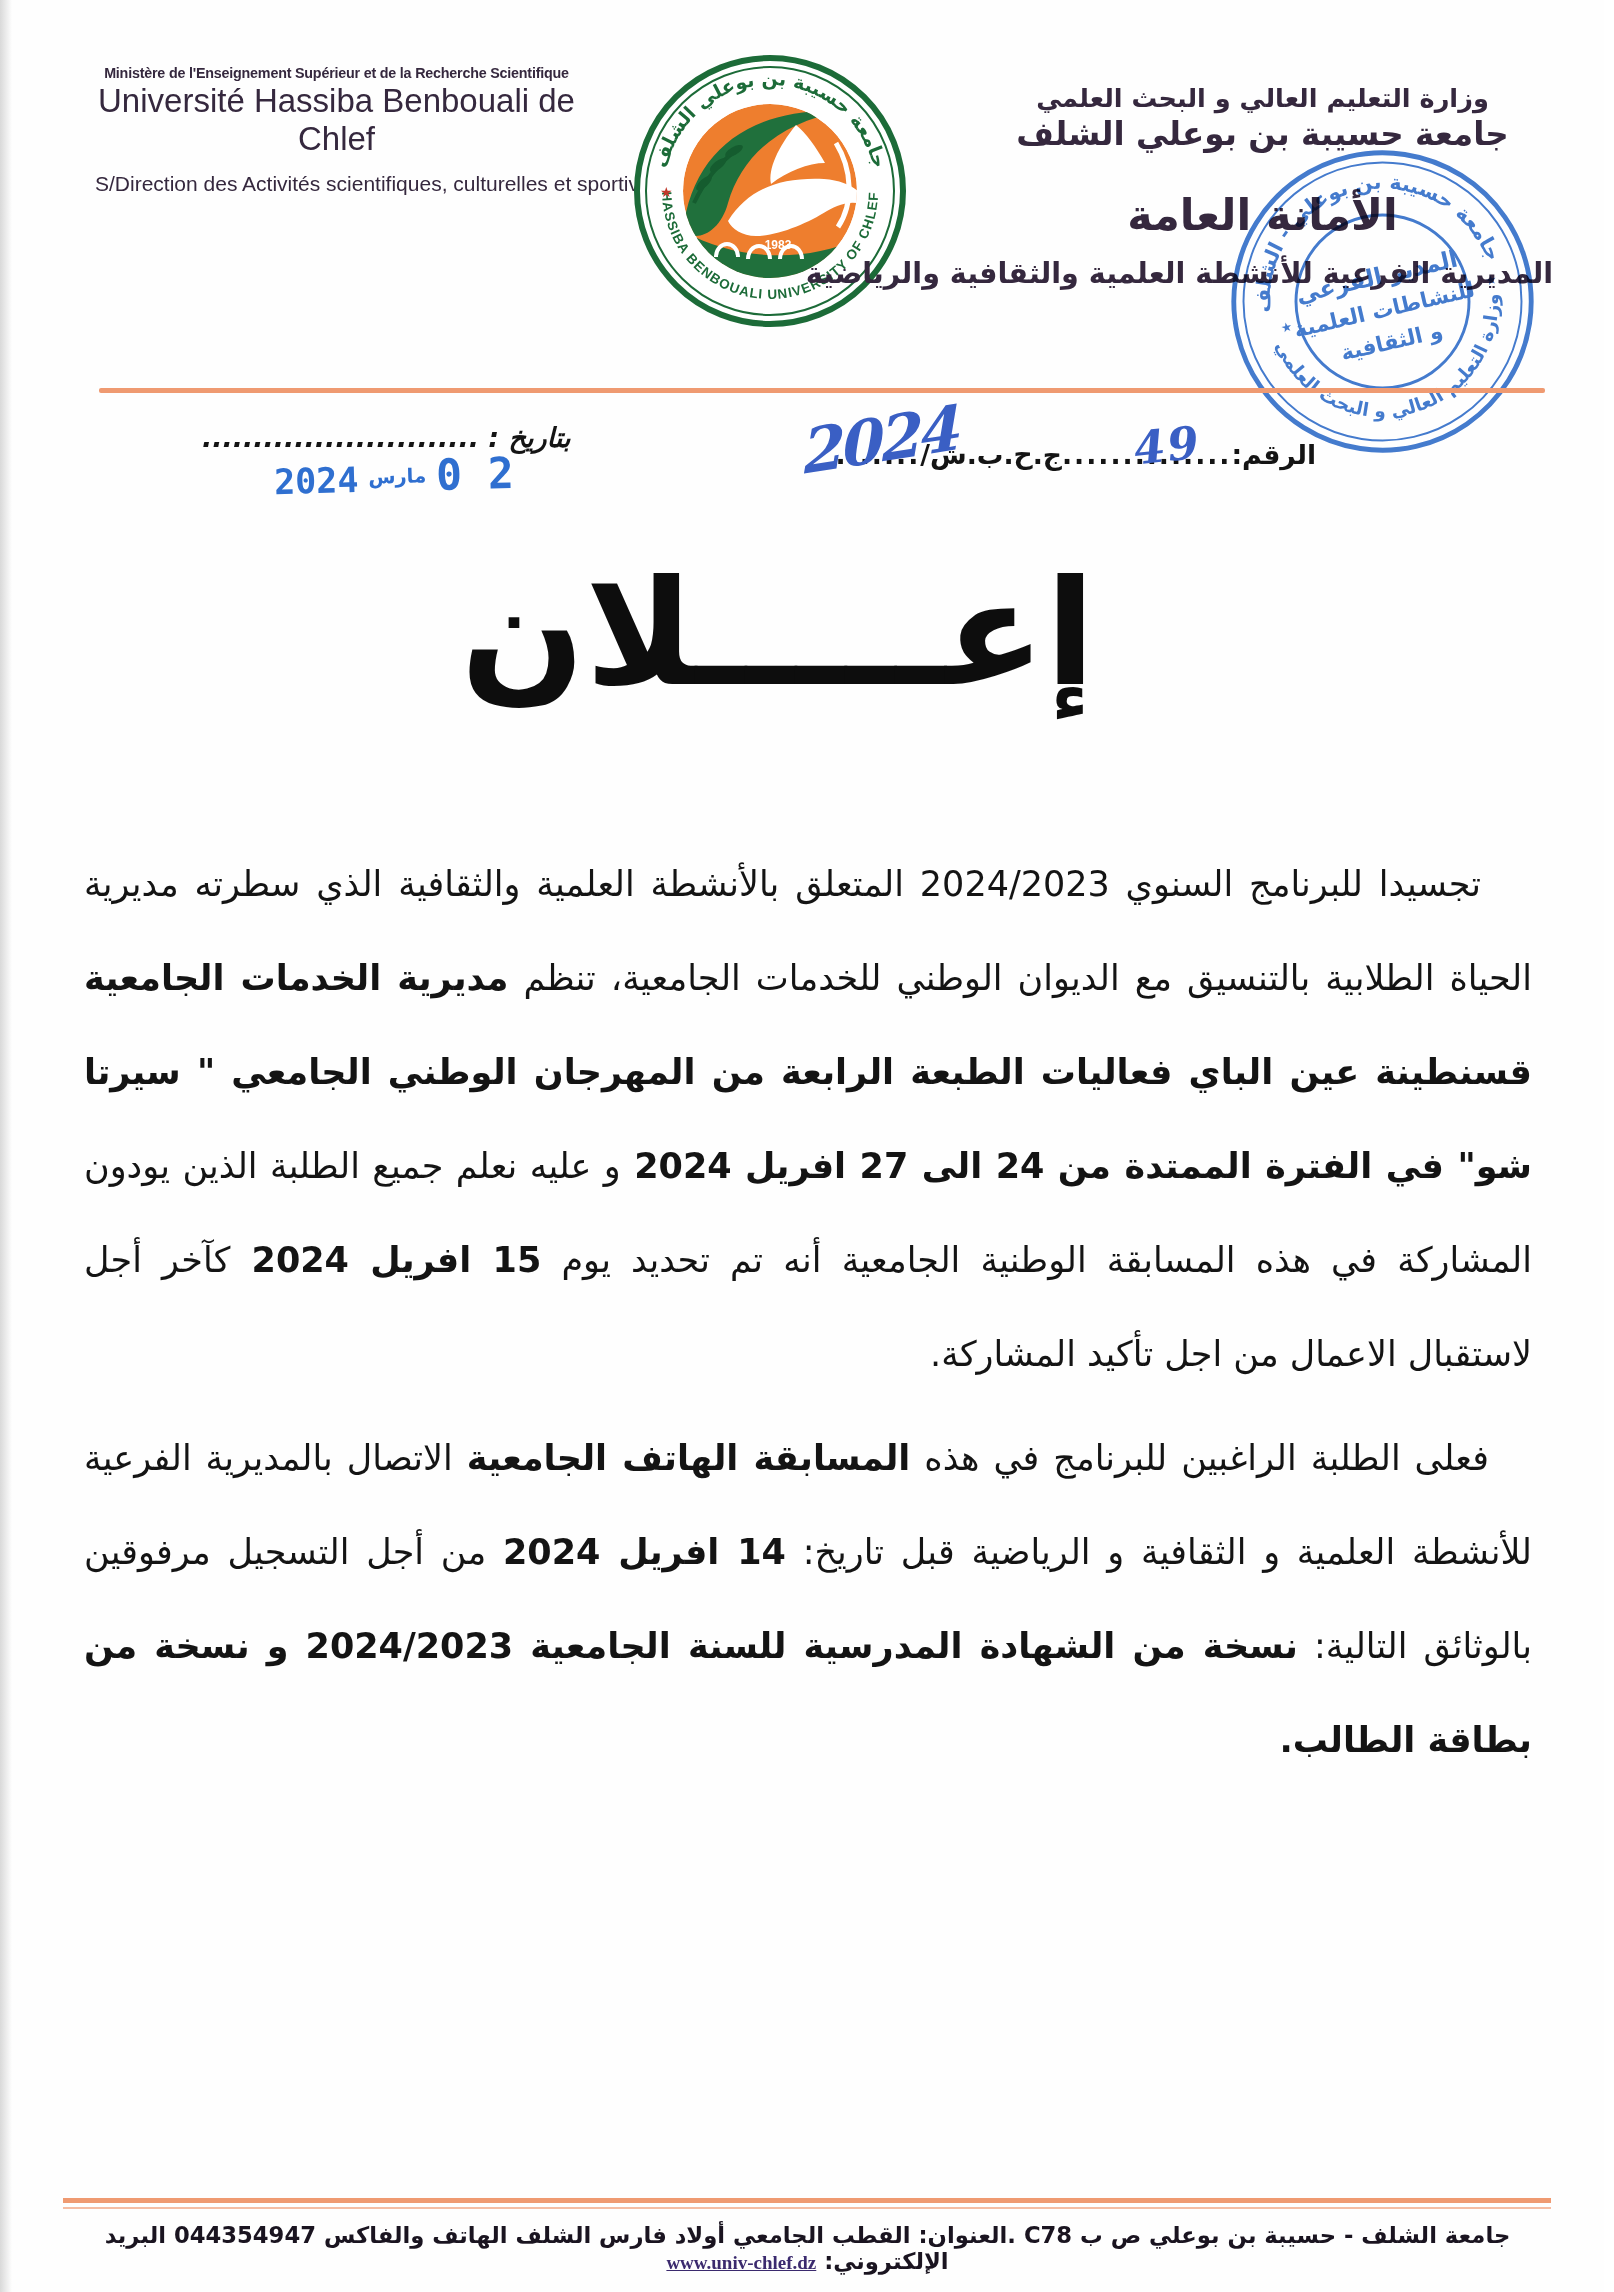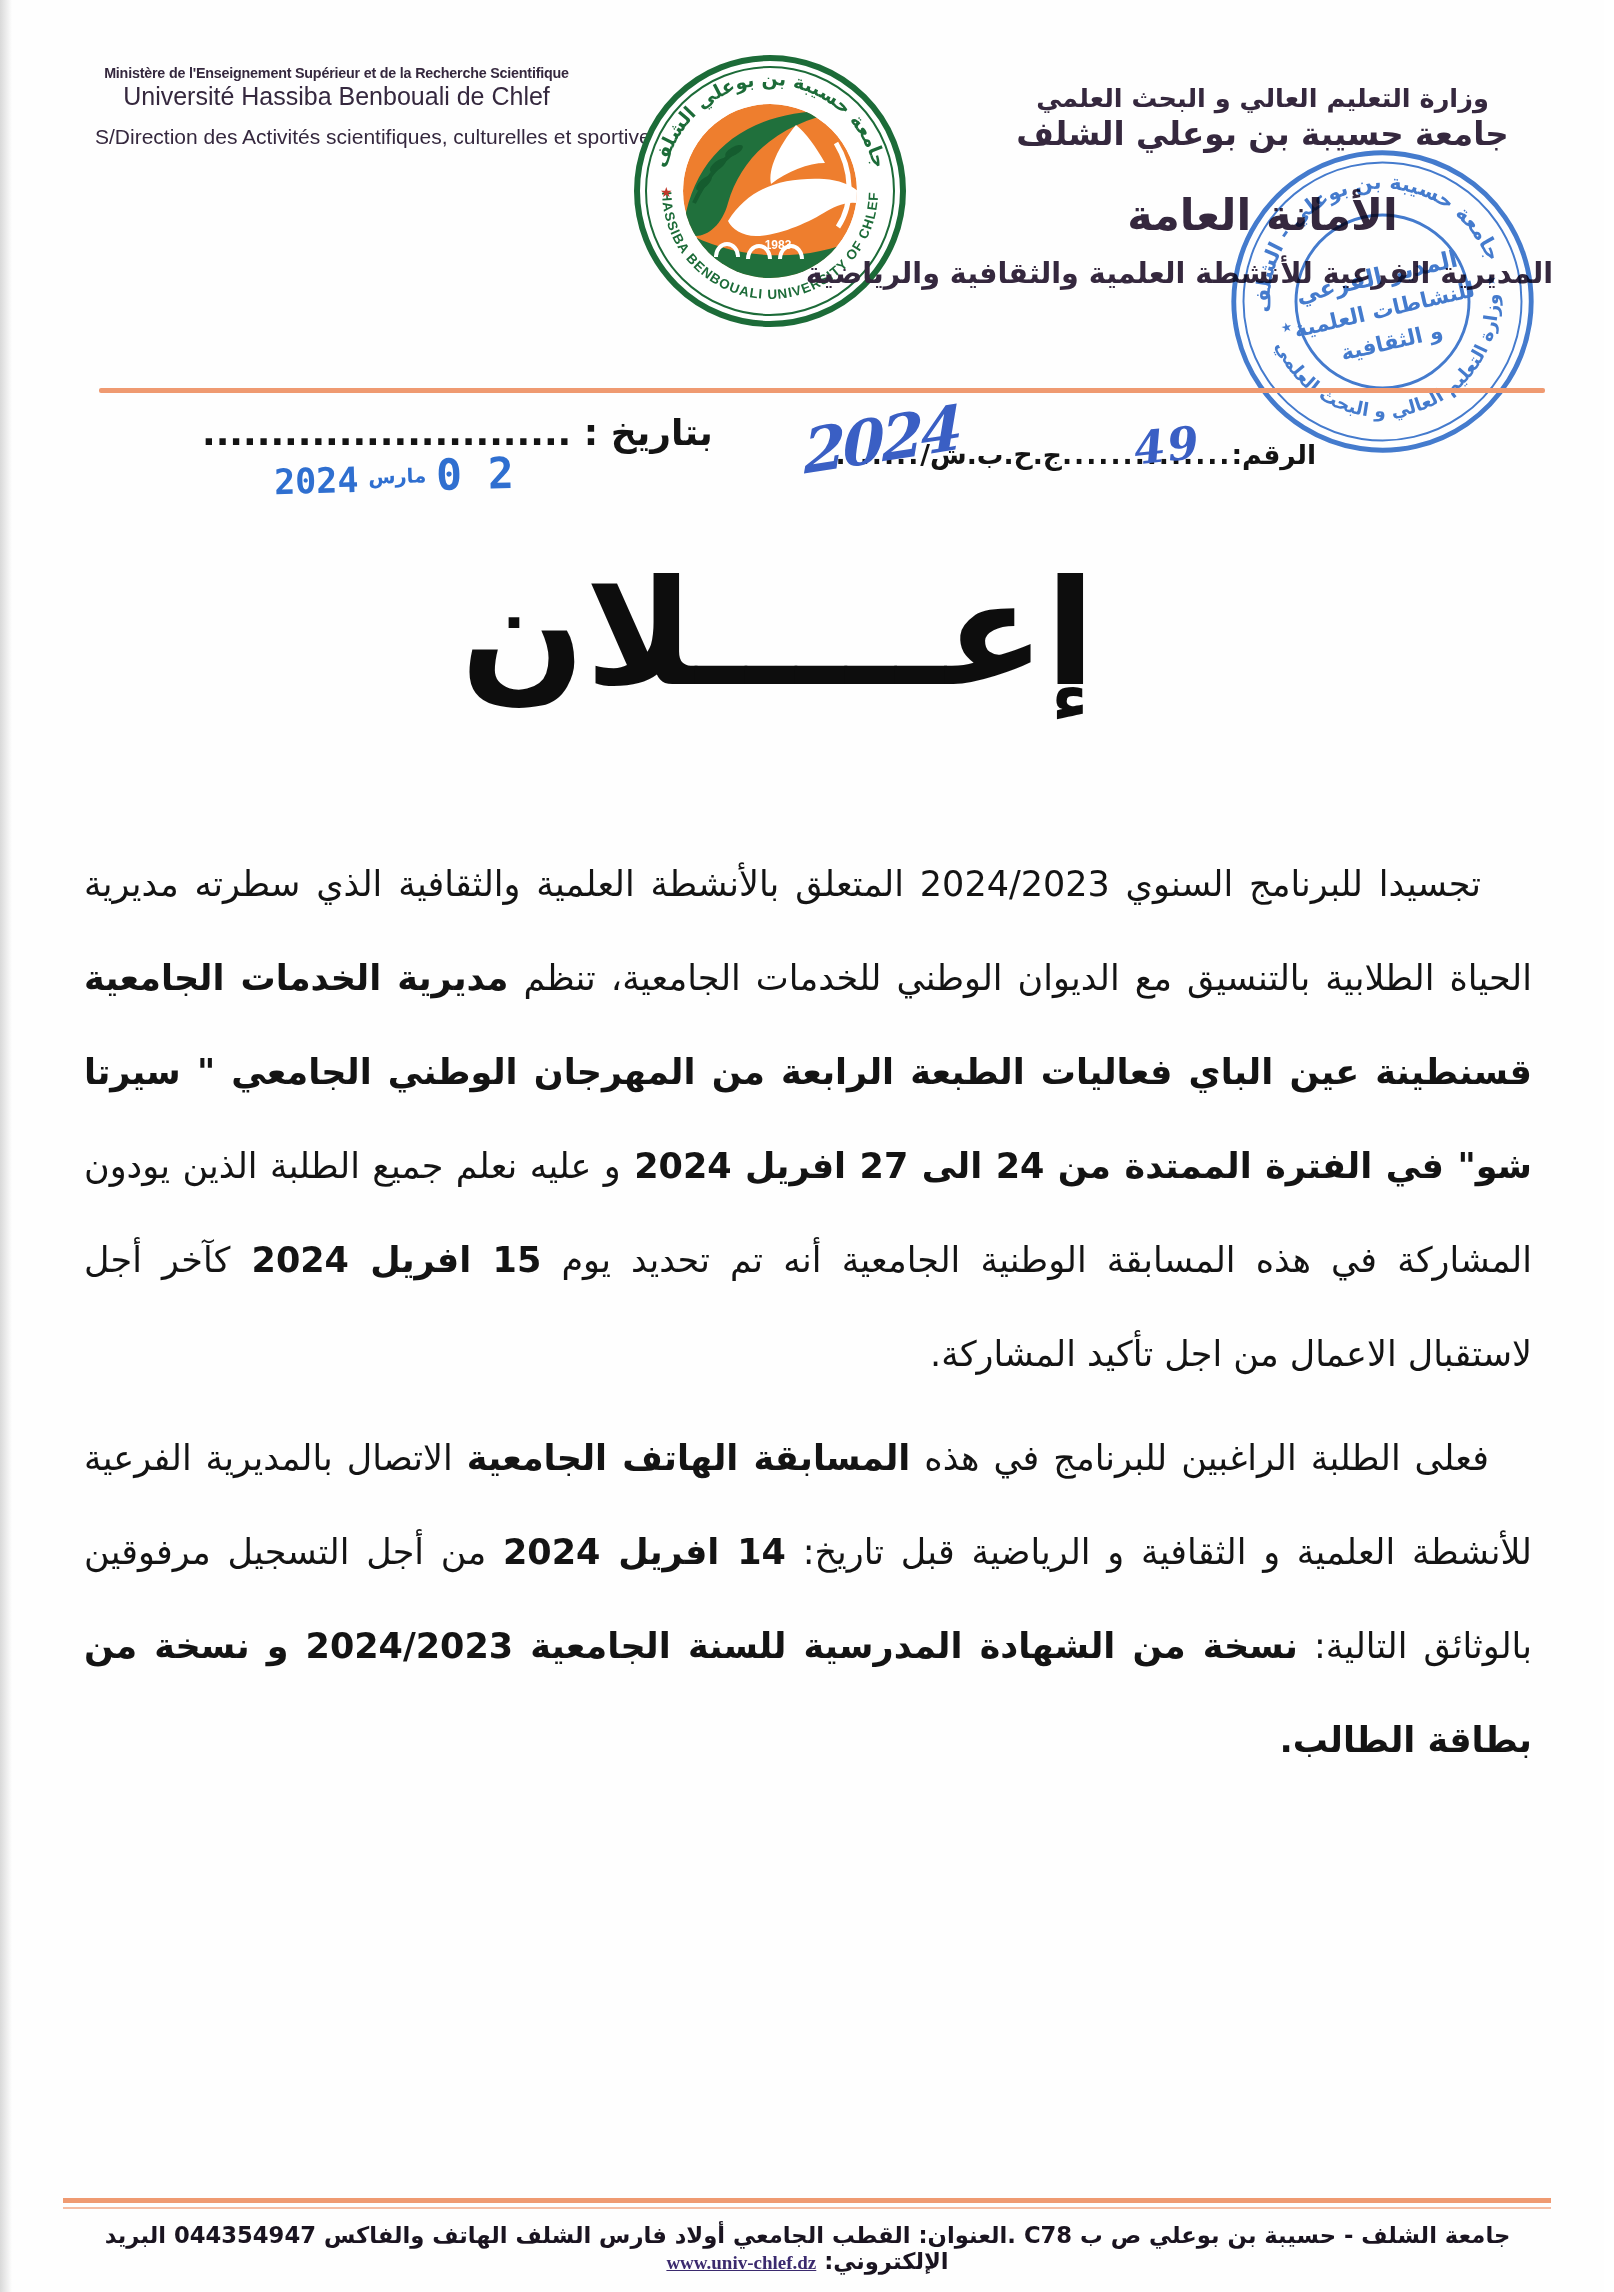--- a/index.html
+++ b/index.html
@@ -17,21 +17,21 @@
     pointer-events:none;
   }
 
   
   .header-fr{
     position:absolute;left:95px;top:65px;width:483px;
     text-align:center;color:#35283e;
     font-family:"Liberation Sans",sans-serif;
   }
   .fr-ministry{font-size:14.3px;font-weight:600;letter-spacing:-0.2px;}
-  .fr-university{font-size:25px;font-weight:500;margin-top:1px;}
+  .fr-university{font-size:33px;font-weight:500;margin-top:1px;}
   .fr-secretariat{font-size:39px;font-weight:500;margin-top:55px;letter-spacing:0.5px;}
   .fr-subdirection{font-size:21px;font-weight:500;margin-top:13.8px;white-space:nowrap;}
 
   .logo{position:absolute;left:630px;top:51px;width:280px;height:280px;}
 
   .header-ar{
     position:absolute;right:51px;top:83px;width:581px;
     text-align:center;color:#35283e;direction:rtl;
   }
   .ar-ministry{font-size:25.6px;font-weight:bold;}
@@ -59,22 +59,22 @@
   .dots-wrap{position:relative;display:inline-block;letter-spacing:2px;}
   .hw{
     position:absolute;color:#3a5fc4;
     font-family:"DejaVu Serif",serif;font-style:italic;font-weight:bold;
     line-height:1;
   }
   .hw-num{top:-15.8px;right:18%;font-size:45px;transform:rotate(-6deg);}
   .hw-year{top:-29.6px;left:-33px;font-size:61px;transform:rotate(-9deg) skewX(-8deg);letter-spacing:-3px;}
 
   .date-line{
-    position:absolute;top:412px;left:202px;
-    direction:rtl;font-size:36px;font-weight:bold;color:#141414;white-space:nowrap;
+    position:absolute;top:422px;left:202px;
+    direction:rtl;font-size:27px;font-weight:bold;color:#141414;white-space:nowrap;font-style:italic;
   }
   .date-stamp{
     position:absolute;top:451px;left:274px;
     direction:rtl;color:#2f6fd0;white-space:nowrap;
     transform:rotate(-1.5deg);
   }
   .ds-day{font-size:43px;font-weight:bold;letter-spacing:9.9px;font-family:"DejaVu Sans Mono",monospace;}
   .ds-month{font-size:19.7px;font-weight:bold;margin:0 9.9px;position:relative;top:-7.9px;}
   .ds-year{font-size:35px;font-weight:bold;font-family:"DejaVu Sans Mono",monospace;}
 

